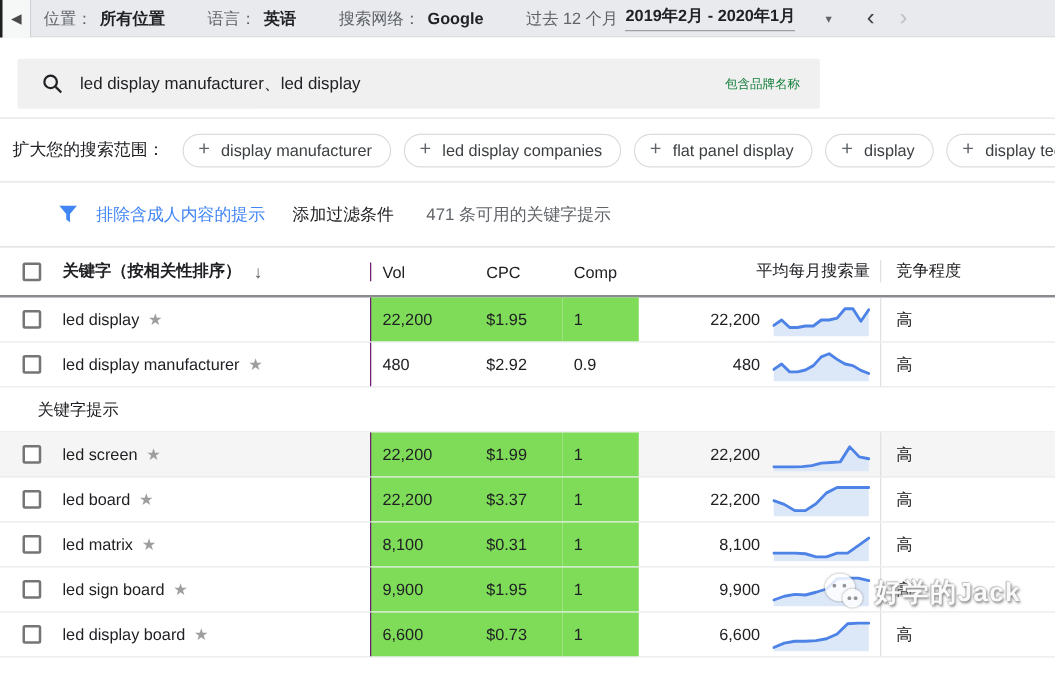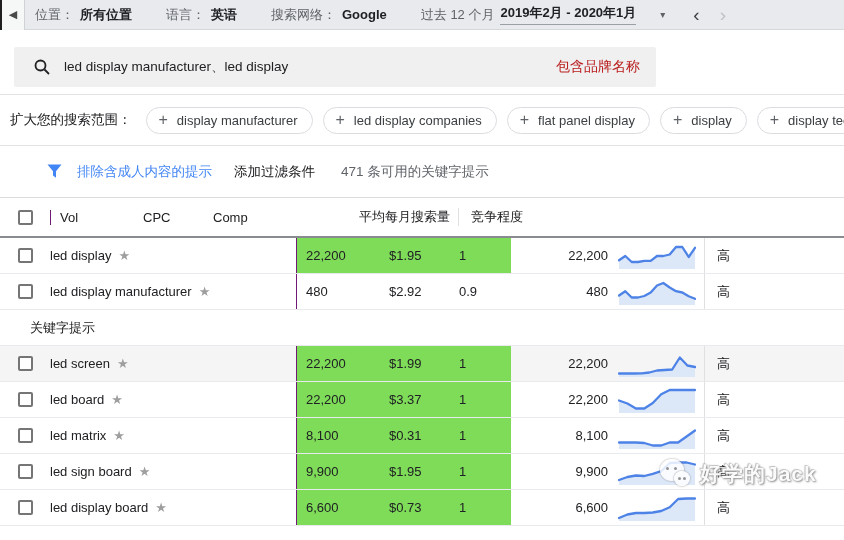--- a/index.html
+++ b/index.html
@@ -27,21 +27,21 @@
   .tb-caret { margin-left:24px; color:#5f6368; font-size:10px; cursor:pointer; }
   .tb-prev { margin-left:28px; color:#3c4043; font-size:19px; line-height:1; cursor:pointer; }
   .tb-next { margin-left:20px; color:#bdc1c6; font-size:19px; line-height:1; }
   
   .search-section { height:65px; border-bottom:1px solid #e3e3e3; padding:17px 0 0 14px; background:#fff; }
   .search-box {
     width:642px; height:40px; background:#f0f0f0; border-radius:2px;
     display:flex; align-items:center; padding:0 16px 0 20px;
   }
   .search-query { margin-left:14px; font-size:13.5px; color:#202124; }
-  .brand-label { margin-left:auto; font-size:14px; color:#b91c1c; }
+  .brand-label { margin-left:auto; font-size:10px; color:#15803d; }
   
   .chips-row {
     height:51px; border-bottom:1px solid #e3e3e3;
     display:flex; align-items:center; padding-left:10px; white-space:nowrap; overflow:hidden;
   }
   .chips-label { font-size:13.5px; color:#202124; margin-right:14px; flex:0 0 auto; }
   .chip {
     flex:0 0 auto; border:1px solid #dadce0; border-radius:15px; height:27px;
     display:inline-flex; align-items:center; padding:0 14px 0 12px;
     font-size:13px; color:#3c4043; margin-right:10px; background:#fff; cursor:pointer;
@@ -151,20 +151,24 @@
   <span class="adult-filter">排除含成人内容的提示</span>
   <span class="add-filter">添加过滤条件</span>
   <span class="avail-count">471 条可用的关键字提示</span>
 </div>
 
 <div class="table">
   <div class="thead">
     <div class="c-check">
       <div class="checkbox"></div>
     </div>
+    <div class="c-kw">
+      <span>关键字（按相关性排序）</span>
+      <span class="sort-arrow">↓</span>
+    </div>
     <div class="c-vol">
         <span>Vol</span>
       </div>
     <div class="c-cpc">
         <span>CPC</span>
       </div>
     <div class="c-comp">
         <span>Comp</span>
       </div>
     <div class="c-avg">

